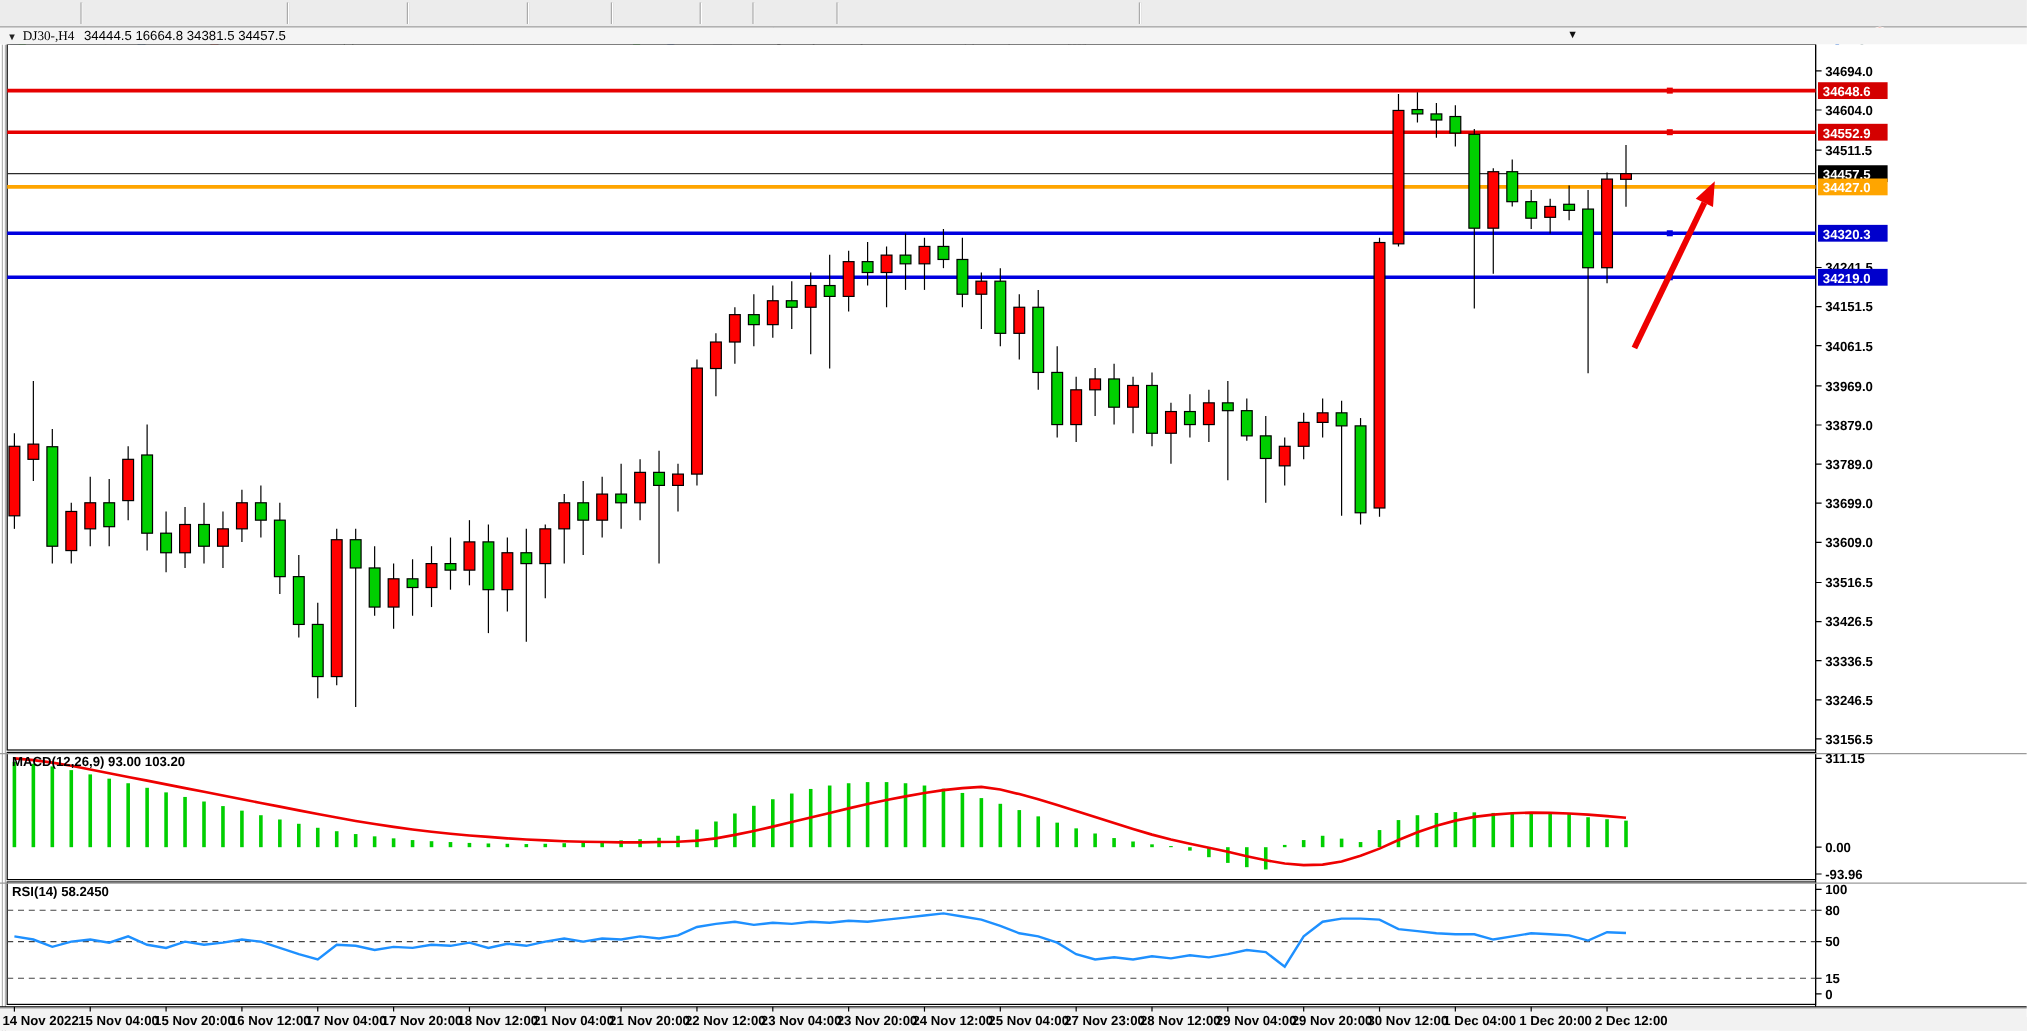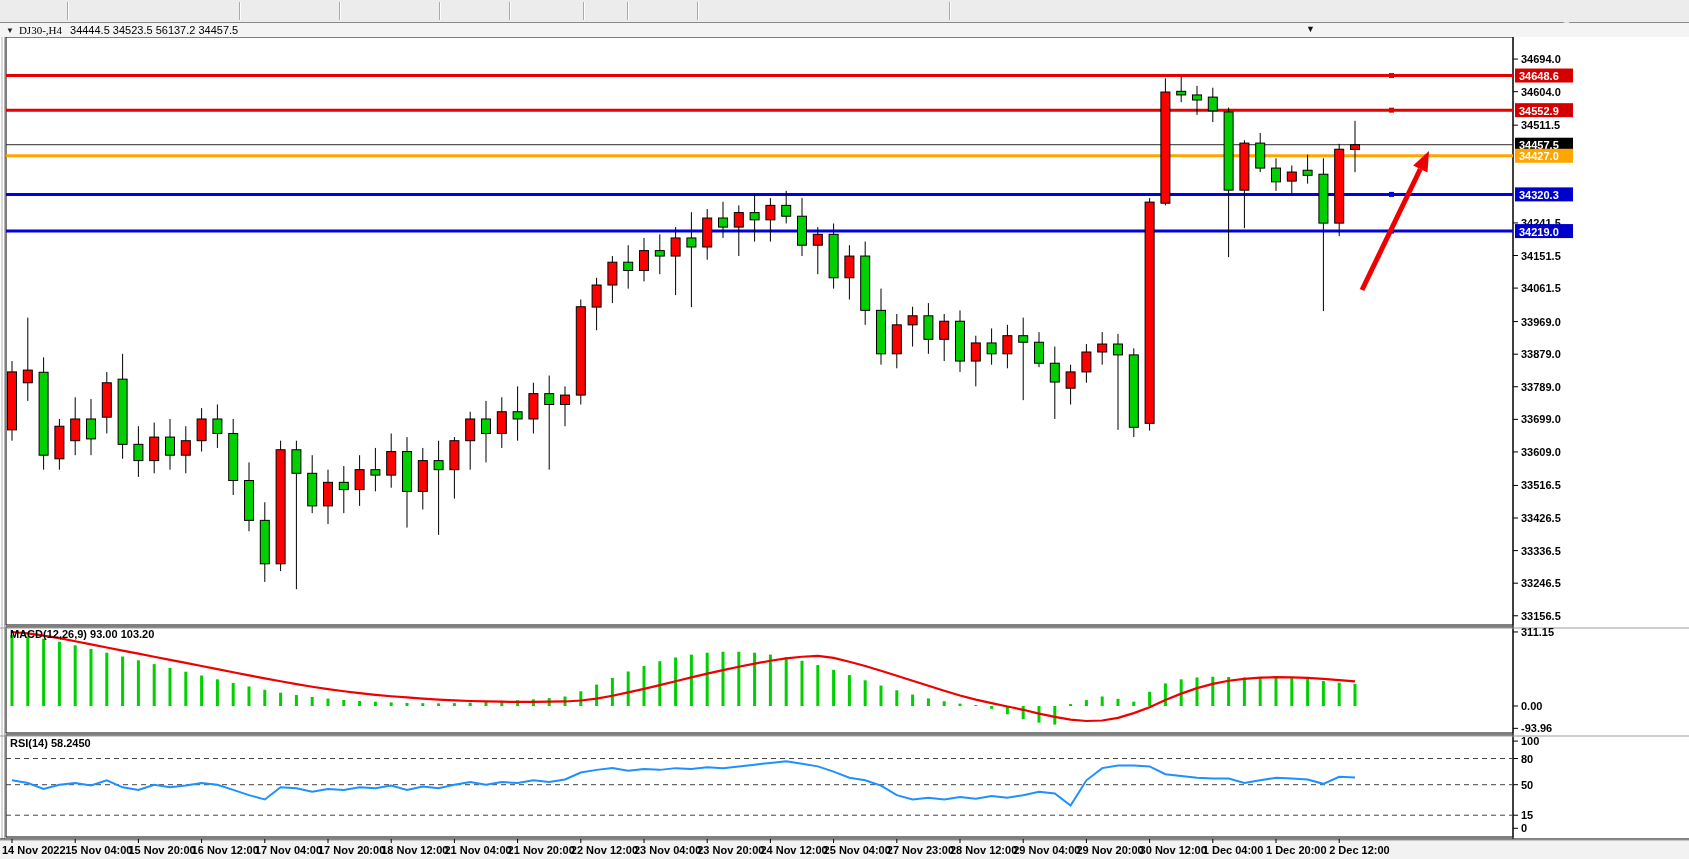--- a/index.html
+++ b/index.html
@@ -212,21 +212,21 @@
       </svg>
       <span style="position:absolute;right:-4px;top:0;background:#e8391d;color:#fff;border-radius:50%;width:13px;height:13px;
         font-size:9px;font-weight:700;display:flex;align-items:center;justify-content:center;border:1px solid #fff;">1</span>
     </div>
   </div>
 </div>
 
 <div class="titlebar">
   <span class="tri">▼</span>
   <span style="margin-right:8px;font-family:Liberation Serif, serif;">DJ30-,H4</span>
-  <span>34444.5 34523.5 56137.2 34457.5</span>
+  <span>34444.5 16664.8 34381.5 34457.5</span>
   <span class="menu-tri">▼</span>
 </div>
 
 <svg id="chart-svg" width="1689" height="822" viewBox="0 37 1689 822">
     <rect x="0" y="37" width="1689" height="822" fill="#ffffff"></rect>
     <path d="M2 37V859M4.5 37V859" stroke="#b5b5b5" stroke-width="1"></path>
     <rect x="6" y="37" width="1507" height="588" fill="#fff" stroke="#000" stroke-width="1"></rect>
     <rect x="6" y="627" width="1507" height="106" fill="#fff" stroke="#000" stroke-width="1"></rect>
     <rect x="6" y="735" width="1507" height="102" fill="#fff" stroke="#000" stroke-width="1"></rect>
     <line x1="1513" y1="37" x2="1513" y2="839" stroke="#000"></line>

